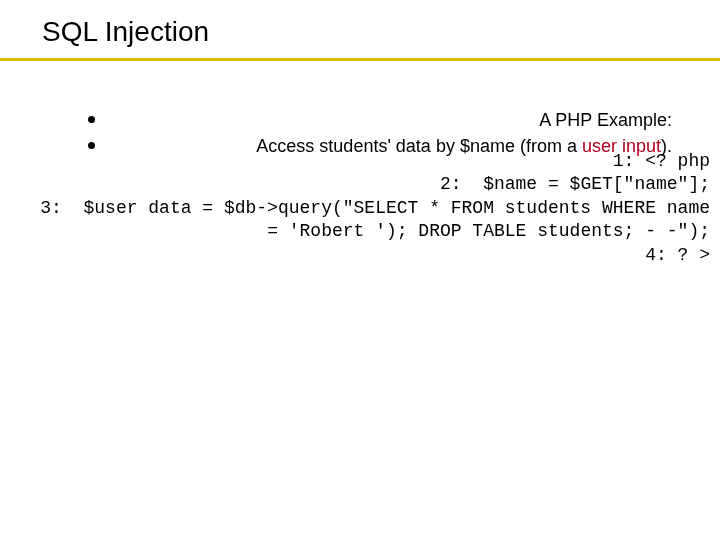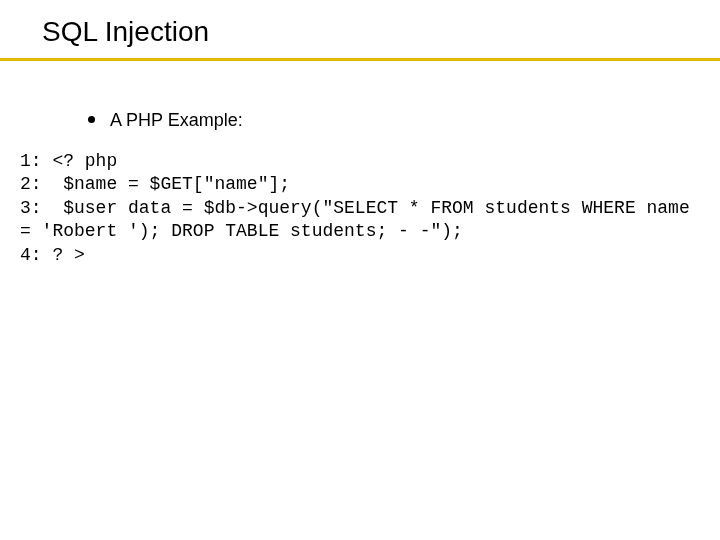--- a/index.html
+++ b/index.html
@@ -9,20 +9,21 @@
     height: 540px;
     background: #ffffff;
     font-family: Arial, Helvetica, sans-serif;
     color: #000;
   }
   .slide {
     position: relative;
     width: 718px;
     height: 540px;
     box-sizing: border-box;
+    text-align: right;
   }
   .title {
     position: absolute;
     top: 16px;
     left: 42px;
     font-size: 28px;
     font-weight: 400;
     color: #000;
   }
   .rule {
@@ -30,21 +31,21 @@
     top: 58px;
     left: 0;
     width: 720px;
     height: 0;
     border-top: 3px solid #e0b900;
   }
   .bullets {
     position: absolute;
     top: 76px;
     left: 48px;
-    right: 16px;
+    right: 46px;
     font-size: 18px;
     line-height: 1.35;
     margin-top: 32px;
   }
   .bullets li {
     list-style: none;
     position: relative;
     padding-left: 22px;
     margin-bottom: 2px;
   }
@@ -79,20 +80,23 @@
 
 <div class="slide">
 
   <div class="title">SQL Injection</div>
   <div class="rule"></div>
 
   <ul class="bullets">
     <li>
       <span>A PHP Example:</span>
     </li>
+    <li>
+      <span>Access students' data by $name (from a </span><span class="hl">user input</span><span>).</span>
+    </li>
   </ul>
 
   <div class="code"><span>1: &lt;? php</span>
 <span>2:  $name = $GET["name"];</span>
 <span>3:  $user data = $db-&gt;query("SELECT * FROM students WHERE name = 'Robert '); DROP TABLE students; - -");</span>
 <span>4: ? &gt;</span></div>
 
 </div>
 
 </body></html>

